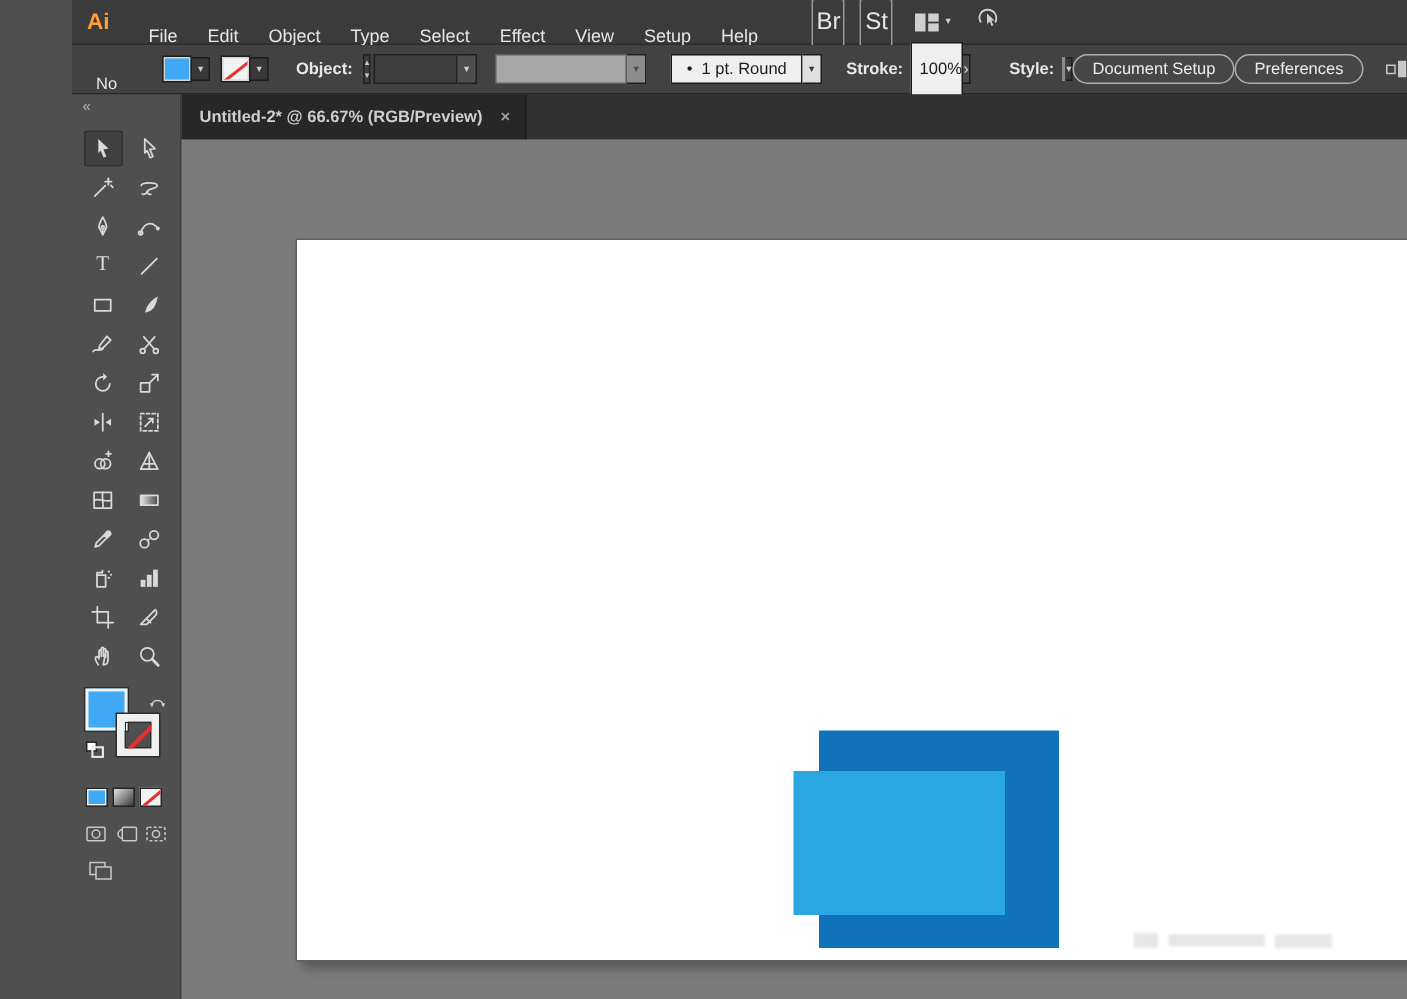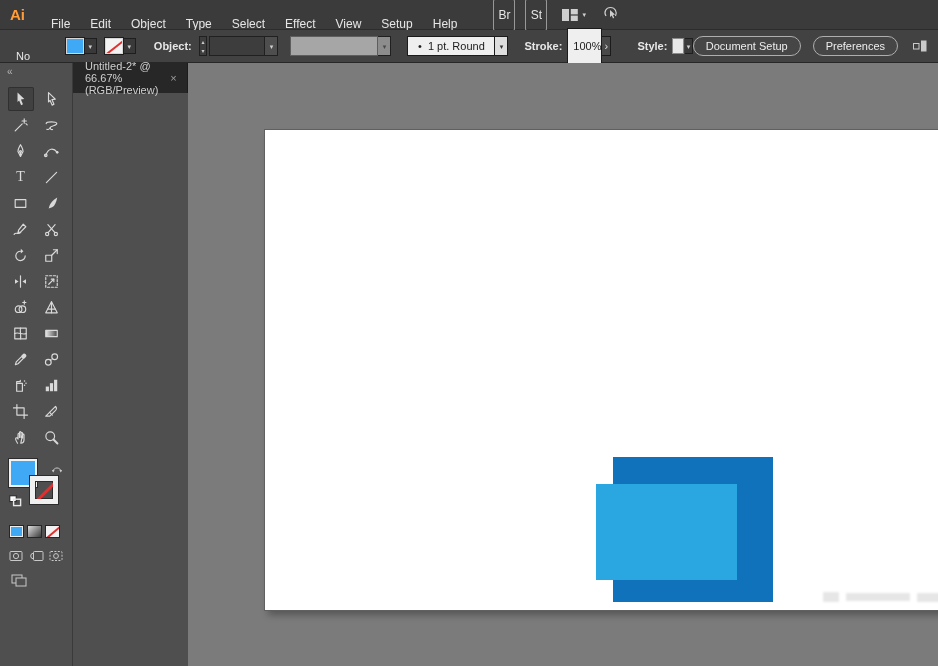--- a/index.html
+++ b/index.html
@@ -2,29 +2,29 @@
 <html><head>
 <meta charset="utf-8">
 <style>
   * { box-sizing: border-box; margin: 0; padding: 0; }
   html,body { width: 938px; height: 666px; }
   body {
     font-family: "Liberation Sans", "DejaVu Sans", sans-serif;
     background: #4f4f4f; overflow: hidden; color: #dcdcdc;
     cursor: default; user-select: none;
   }
-  .app { width: 938px; height: 666px; display: flex; flex-direction: column; }
+  .app { width: 938px; height: 666px; display: flex; flex-direction: column; padding-left: 48px; }
 
   
   .menubar { height: 30px; background: #3b3b3b; display: flex; align-items: center;
              border-bottom: 1px solid #2c2c2c; flex: 0 0 30px; }
   .ai-logo { color: #ff9d3b; font-weight: bold; font-size: 15px; margin: 0 16px 0 10px; }
   .menu-item { font-size: 12px; padding: 0 10px; color: #e6e6e6; margin-top: 19px; }
   .mb-box { width: 22px; height: 32px; border: 1px solid #989898; border-radius: 2px;
-            font-size: 12px; display: flex; align-items: center; justify-content: center;
+            font-size: 16px; display: flex; align-items: center; justify-content: center;
             color: #e6e6e6; }
   .ml26 { margin-left: 26px; } .ml10 { margin-left: 10px; } .ml14 { margin-left: 14px; }
   .ml16 { margin-left: 16px; }
   .ws-group { display: flex; align-items: center; gap: 3px; }
   .chev { font-size: 7px; color: #cfcfcf; line-height: 1; }
 
   
   .controlbar { height: 33px; background: #424242; display: flex; align-items: center;
                 border-bottom: 1px solid #272727; font-size: 11px; flex: 0 0 33px; }
   .cb-label { color: #e8e8e8; font-weight: bold; }
@@ -56,21 +56,21 @@
   .brush-chev { background: #dedede; border: 1px solid #1b1b1b; border-left: none; }
   .brush-chev .chev { color: #333; }
   .field { height: 36px; background: #efefef; color: #1b1b1b; border: 1px solid #1b1b1b;
            display: flex; align-items: center; padding-left: 5px; }
   .opacity-field { width: 46px; margin-left: 5px; }
   .right-chev { width: 14px; height: 20px; background: #494949; border: 1px solid #1b1b1b;
                 border-left: none; color: #dddddd; display: flex; align-items: center;
                 justify-content: center; font-size: 11px; }
   .style-swatch { width: 18px; height: 16px; background: #e8e8e8; border: 1px solid #8a8a8a;
                   margin-left: 5px; }
-  .cb-btn { margin-left: 12px; height: 20px; padding: 0 12px; border: 1px solid #aeaeae;
+  .cb-btn { margin-left: 0; height: 20px; padding: 0 12px; border: 1px solid #aeaeae;
             border-radius: 10px; background: #464646; color: #ededed; font-size: 11px;
             display: flex; align-items: center; white-space: nowrap; }
   .push-right { margin-left: auto; }
   .panels-icon { margin: 0 10px 0 14px; display: flex; }
 
   
   .main { flex: 1; display: flex; min-height: 0; }
   .toolpanel { width: 73px; background: #4f4f4f; border-right: 1px solid #3a3a3a;
                position: relative; flex: 0 0 73px; }
   .collapse { position: absolute; top: 3px; left: 7px; font-size: 10px; color: #b5b5b5;
@@ -101,21 +101,21 @@
   .mswatch.colorbtn { box-shadow: inset 0 0 0 1px #efefef; }
   .mswatch.gradbtn { background: linear-gradient(135deg, #e0e0e0 0%, #3a3a3a 100%); }
   .mswatch.nonebtn { background: #f2f2f2; }
   .mswatch .slash { left: -5px; top: 5px; width: 26px; height: 2px; transform: rotate(-40deg); }
 
   .draw-modes { display: flex; gap: 5px; margin: 12px 0 0 9px; }
   .draw-modes svg { display: block; }
   .screen-mode { margin: 12px 0 0 11px; display: inline-flex; }
 
   
-  .docarea { flex: 1; display: flex; flex-direction: row; min-width: 0; }
+  .docarea { flex: 1; display: flex; flex-direction: column; min-width: 0; font-weight: bold; }
   .tabstrip { height: 30px; background: #323232; display: flex; flex: 0 0 30px; }
   .tab { display: flex; align-items: center; gap: 12px; background: #272727;
          padding: 0 10px 0 12px; font-size: 11px; color: #cfcfcf; border-right: 1px solid #1c1c1c; }
   .tab-close { font-size: 11px; color: #9d9d9d; line-height: 1; }
 
   .canvas { flex: 1; position: relative; background: #7b7b7b; overflow: hidden; }
   .artboard { position: absolute; left: 77px; top: 67px; width: 788px; height: 480px;
               background: #ffffff; box-shadow: 0 0 0 1px #606060, 3px 5px 7px rgba(0,0,0,0.3); }
   .art-rect { position: absolute; }
   .rect-back { left: 348px; top: 327px; width: 160px; height: 145px; }

